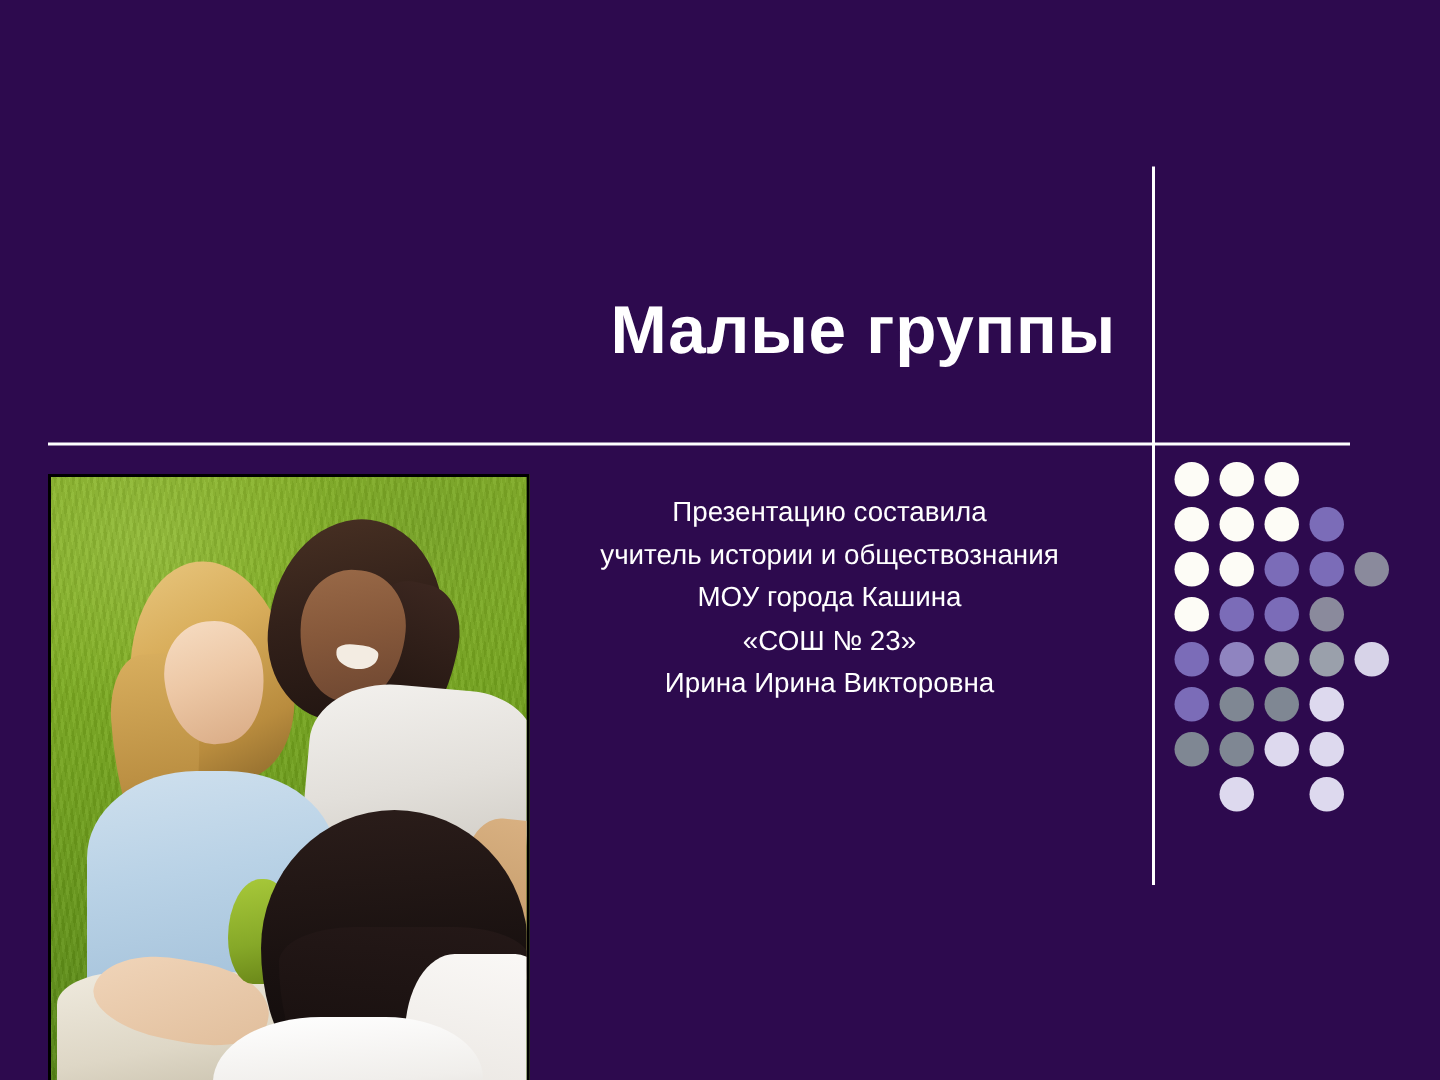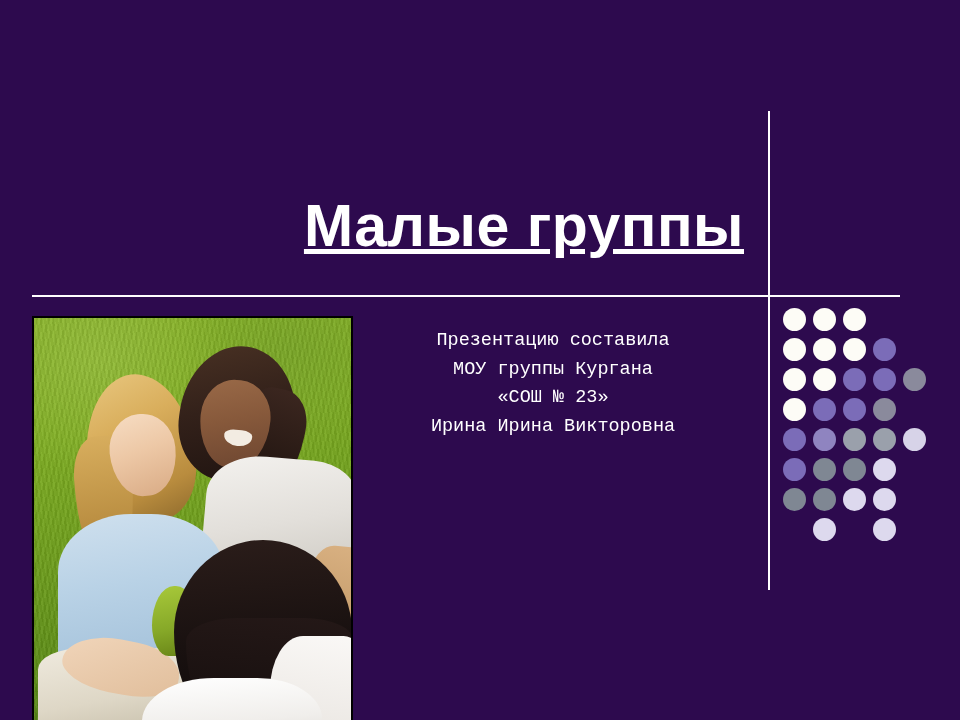--- a/index.html
+++ b/index.html
@@ -37,40 +37,38 @@
     background: #ffffff;
   }
 
   
   .title {
     position: absolute;
     left: 120px;
     top: 196px;
     width: 624px;
     text-align: right;
-    font-size: 59px;
+    font-size: 45px;
     font-weight: bold;
     color: #ffffff;
     letter-spacing: 0.5px;
     line-height: 1.05;
     white-space: nowrap;
-    text-decoration: underline;
   }
 
   
   .subtitle {
     position: absolute;
     left: 363px;
     top: 327px;
     width: 380px;
     text-align: center;
     color: #ffffff;
     font-size: 18.5px;
     line-height: 28.5px;
-    font-family: Liberation Mono, monospace;
   }
   .subtitle div { white-space: nowrap; }
 
   
   .photo-frame {
     position: absolute;
     left: 32px;
     top: 316px;
     width: 321px;
     height: 410px;
@@ -297,21 +295,22 @@
     </div>
   </div>
 
   <div class="rule-h" style="background: rgb(255, 255, 255);"></div>
   <div class="rule-v" style="background: rgb(255, 255, 255);"></div>
 
   <div class="title" style="color: rgb(255, 255, 255);">Малые группы</div>
 
   <div class="subtitle">
     <div>Презентацию составила</div>
-    <div>МОУ группы Кургана</div>
+    <div>учитель истории и обществознания</div>
+    <div>МОУ города Кашина</div>
     <div>«СОШ № 23»</div>
     <div>Ирина  Ирина Викторовна</div>
   </div>
 
   <div class="dots" id="dot-grid">
       <div class="dot" style="left: 0px; top: 0px; width: 23px; height: 23px; background: rgb(253, 252, 246);"></div>
       <div class="dot" style="left: 30px; top: 0px; width: 23px; height: 23px; background: rgb(253, 252, 246);"></div>
       <div class="dot" style="left: 60px; top: 0px; width: 23px; height: 23px; background: rgb(253, 252, 246);"></div>
       <div class="dot" style="left: 0px; top: 30px; width: 23px; height: 23px; background: rgb(253, 252, 246);"></div>
       <div class="dot" style="left: 30px; top: 30px; width: 23px; height: 23px; background: rgb(253, 252, 246);"></div>

